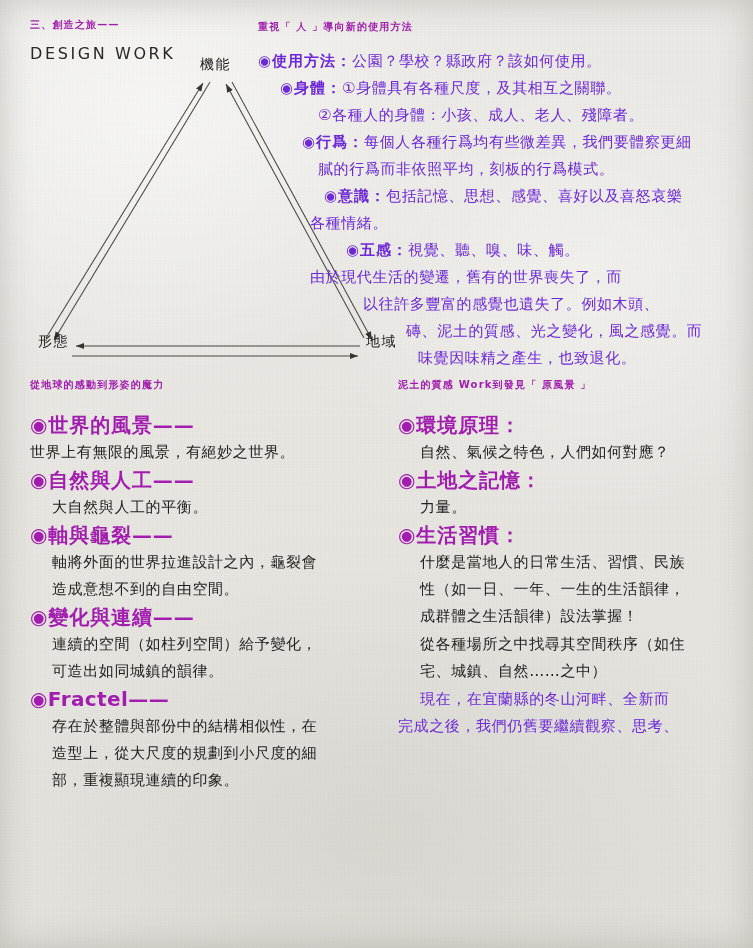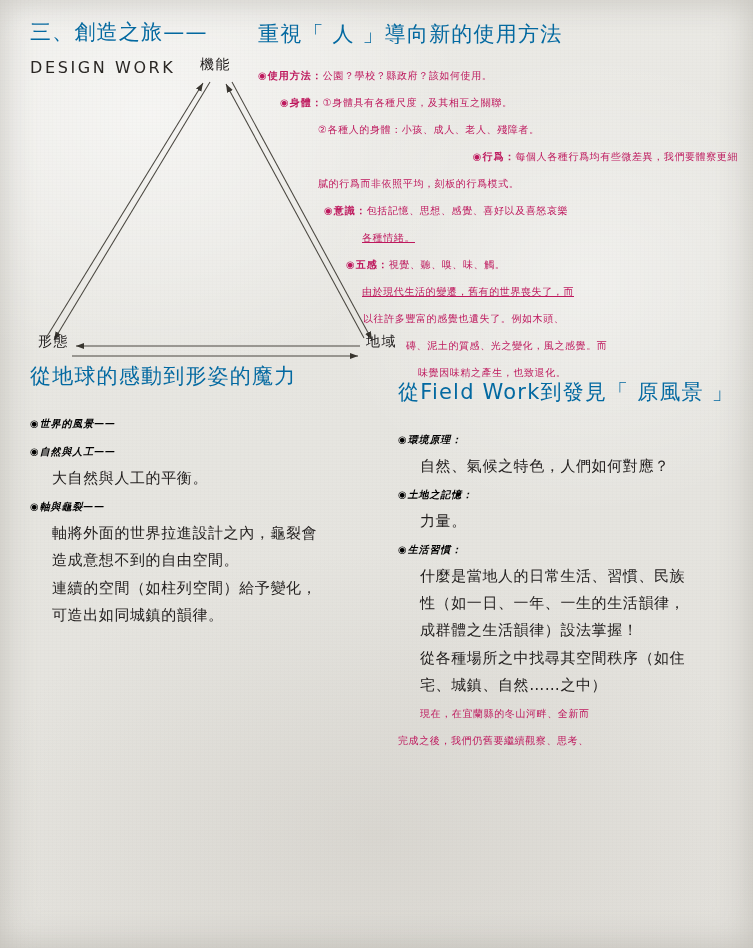--- a/index.html
+++ b/index.html
@@ -44,35 +44,35 @@
     position: absolute;
     inset: 0;
   }
 
   
   .cjk {
     font-family: "DejaVu Sans", sans-serif;
     letter-spacing: 0.5px;
   }
   .hd {
-    font-weight: normal;
-    font-size: 21px;
+    font-weight: bold;
+    font-size: 10px;
     letter-spacing: 1.2px;
-    color: #0369a1;
+    color: #a21caf;
   }
   .latin-hd {
     font-size: 16px;
     letter-spacing: 2.6px;
     color: #2a2724;
   }
   .body-t {
-    font-size: 10px;
+    font-size: 15px;
     line-height: 27px;
     letter-spacing: 0.6px;
-    color: #be185d;
+    color: #6d28d9;
   }
   .bull {
     font-weight: bold;
     letter-spacing: 1px;
   }
 
   
   #title-block { position: absolute; left: 30px; top: 18px; }
   #title-main { white-space: nowrap; }
   #title-sub { margin-top: 12px; white-space: nowrap; }
@@ -92,33 +92,33 @@
   #label-region   { left: 352px; top: 283px; }
 
   
   #right-top { position: absolute; left: 258px; top: 20px; width: 480px; }
   #right-top .sec-title { margin-bottom: 14px; }
   .ln { white-space: nowrap; }
 
   
   .i0 { margin-left: 0px; }
   .i1 { margin-left: 22px; }
-  .i2 { margin-left: 44px; text-align: right; }
+  .i2 { margin-left: 44px; }
   .i3 { margin-left: 66px; }
   .i4 { margin-left: 88px; }
   .c2 { margin-left: 60px; }
-  .c4 { margin-left: 104px; text-decoration: underline; }
+  .c4 { margin-left: 52px; }
   .c5 { margin-left: 105px; }
 
   
-  #col-left  { position: absolute; left: 30px;  top: 362px; width: 330px; }
+  #col-left  { position: absolute; left: 30px;  top: 378px; width: 330px; }
   #col-right { position: absolute; left: 398px; top: 378px; width: 340px; }
   .col-heading { margin-bottom: 20px; }
   .entry { margin-bottom: 1px; }
-  .entry-head { font-weight: bold; font-size: 10px; letter-spacing: 0.9px; line-height: 27px; color: #000000; font-style: italic; }
+  .entry-head { font-weight: bold; font-size: 20px; letter-spacing: 0.9px; line-height: 27px; color: #a21caf; }
   .entry-body { font-size: 15px; line-height: 27px; letter-spacing: 0.6px; margin-left: 22px; color: #242120; }
   .entry-body.flush { margin-left: 0; }
   .latin-inline { letter-spacing: 0.4px; }
 </style>
 </head>
 <body>
 
 <div class="paper"></div>
 <div class="grain"></div>
 
@@ -181,42 +181,50 @@
       <div class="ln" style="margin-left:148px">磚、泥土的質感、光之變化，風之感覺。而</div>
       <div class="ln" style="margin-left:160px">味覺因味精之產生，也致退化。</div>
     </div>
   </div>
 
   <div id="col-left">
     <div class="hd cjk col-heading">從地球的感動到形姿的魔力</div>
 
     <div class="entry">
       <div class="entry-head cjk"><span>◉</span><span>世界的風景——</span></div>
+      <div class="entry-body cjk flush">世界上有無限的風景，有絕妙之世界。</div>
     </div>
 
     <div class="entry">
       <div class="entry-head cjk"><span>◉</span><span>自然與人工——</span></div>
       <div class="entry-body cjk">大自然與人工的平衡。</div>
     </div>
 
     <div class="entry">
       <div class="entry-head cjk"><span>◉</span><span>軸與龜裂——</span></div>
       <div class="entry-body cjk">軸將外面的世界拉進設計之內，龜裂會</div>
       <div class="entry-body cjk">造成意想不到的自由空間。</div>
     </div>
 
     <div class="entry">
+      <div class="entry-head cjk"><span>◉</span><span>變化與連續——</span></div>
       <div class="entry-body cjk">連續的空間（如柱列空間）給予變化，</div>
       <div class="entry-body cjk">可造出如同城鎮的韻律。</div>
     </div>
 
+    <div class="entry">
+      <div class="entry-head cjk latin-inline"><span>◉</span><span>Fractel——</span></div>
+      <div class="entry-body cjk">存在於整體與部份中的結構相似性，在</div>
+      <div class="entry-body cjk">造型上，從大尺度的規劃到小尺度的細</div>
+      <div class="entry-body cjk">部，重複顯現連續的印象。</div>
+    </div>
   </div>
 
   <div id="col-right">
-    <div class="hd cjk col-heading">從Field Work到發見「 原風景 」</div>
+    <div class="hd cjk col-heading">泥土的質感 Work到發見「 原風景 」</div>
 
     <div class="entry">
       <div class="entry-head cjk"><span>◉</span><span>環境原理：</span></div>
       <div class="entry-body cjk">自然、氣候之特色，人們如何對應？</div>
     </div>
 
     <div class="entry">
       <div class="entry-head cjk"><span>◉</span><span>土地之記憶：</span></div>
       <div class="entry-body cjk">力量。</div>
     </div>

